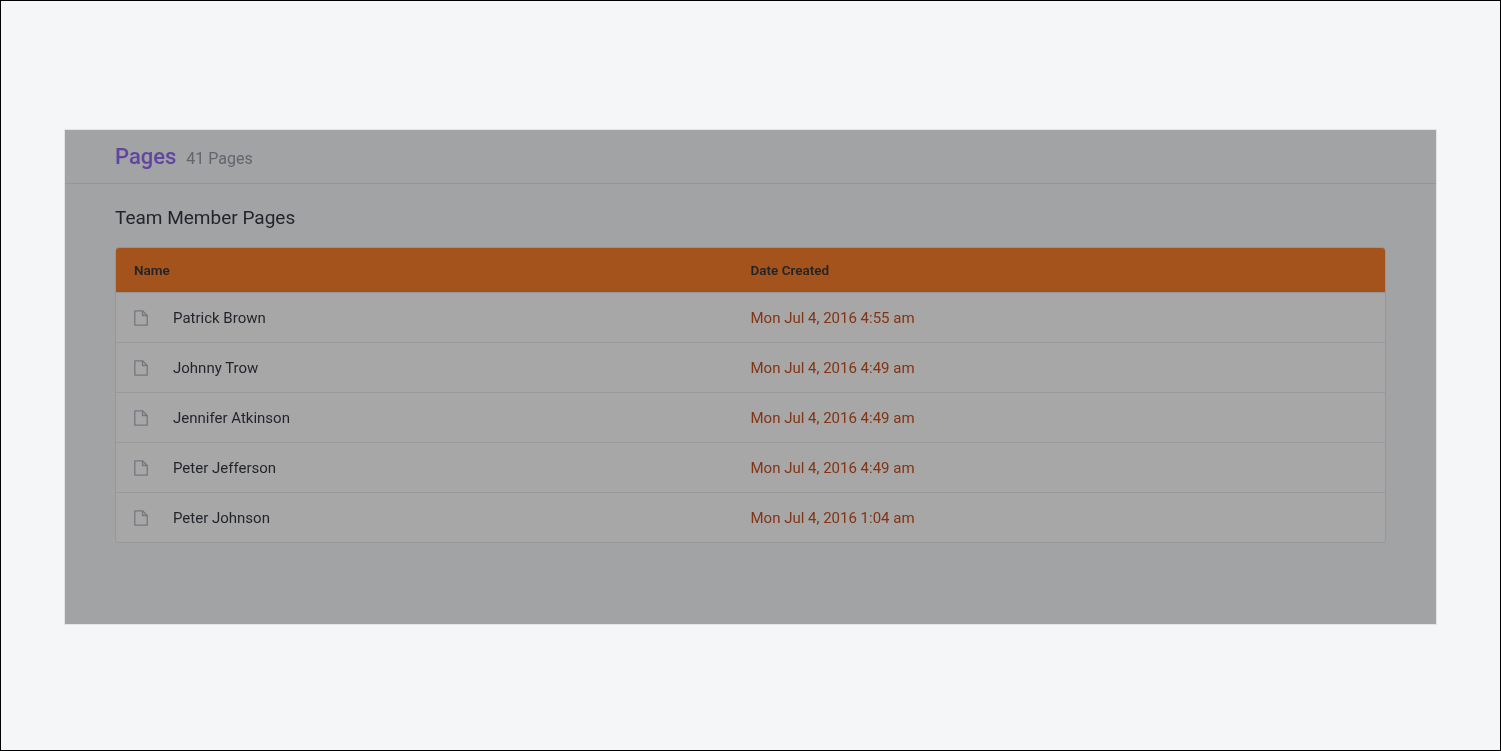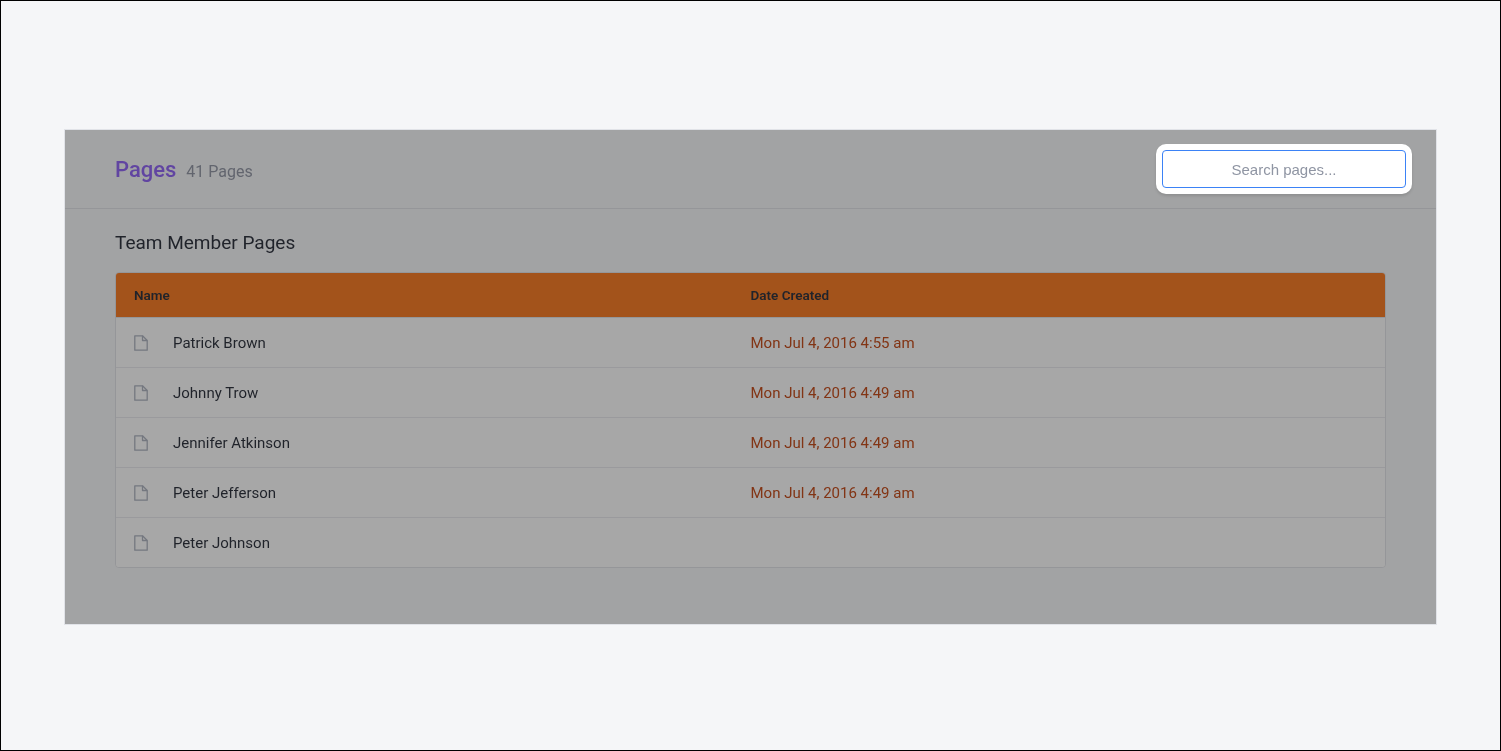--- a/index.html
+++ b/index.html
@@ -175,23 +175,20 @@
 <div class="outer-wrap">
   <div class="panel">
 
     <div class="dim-overlay"></div>
 
     <div class="panel-header">
       <div class="title-wrap">
         <span class="page-title">Pages</span>
         <span class="page-count">41 Pages</span>
       </div>
-      <div class="search-container">
-        <input class="search-input" type="text" autofocus="" placeholder="Search pages..." style="">
-      </div>
     </div>
 
     <div class="section-wrap">
       <h2 class="section-title">Team Member Pages</h2>
 
       <div class="table">
         <div class="thead">
           <div class="th col-name">Name</div>
           <div class="th col-date">Date Created</div>
         </div>
@@ -245,19 +242,22 @@
               </div>
             </div>
             <div class="trow">
               <div class="cell-name">
 <svg class="file-icon" width="14" height="16" viewBox="0 0 14 16" fill="none">
   <path d="M0.8 0.8 H8.5 L13.2 5.5 V15.2 H0.8 Z" stroke="currentColor" stroke-width="1.3" fill="none" stroke-linejoin="round"></path>
   <path d="M8.5 0.8 V5.5 H13.2" stroke="currentColor" stroke-width="1.3" fill="none" stroke-linejoin="round"></path>
 </svg>
                 <span>Peter Johnson</span>
               </div>
+              <div class="cell-date">
+                <span>Mon Jul 4, 2016 1:04 am</span>
+              </div>
             </div>
           </div>
       </div>
     </div>
 
   </div>
 </div>
 
 </body></html>

